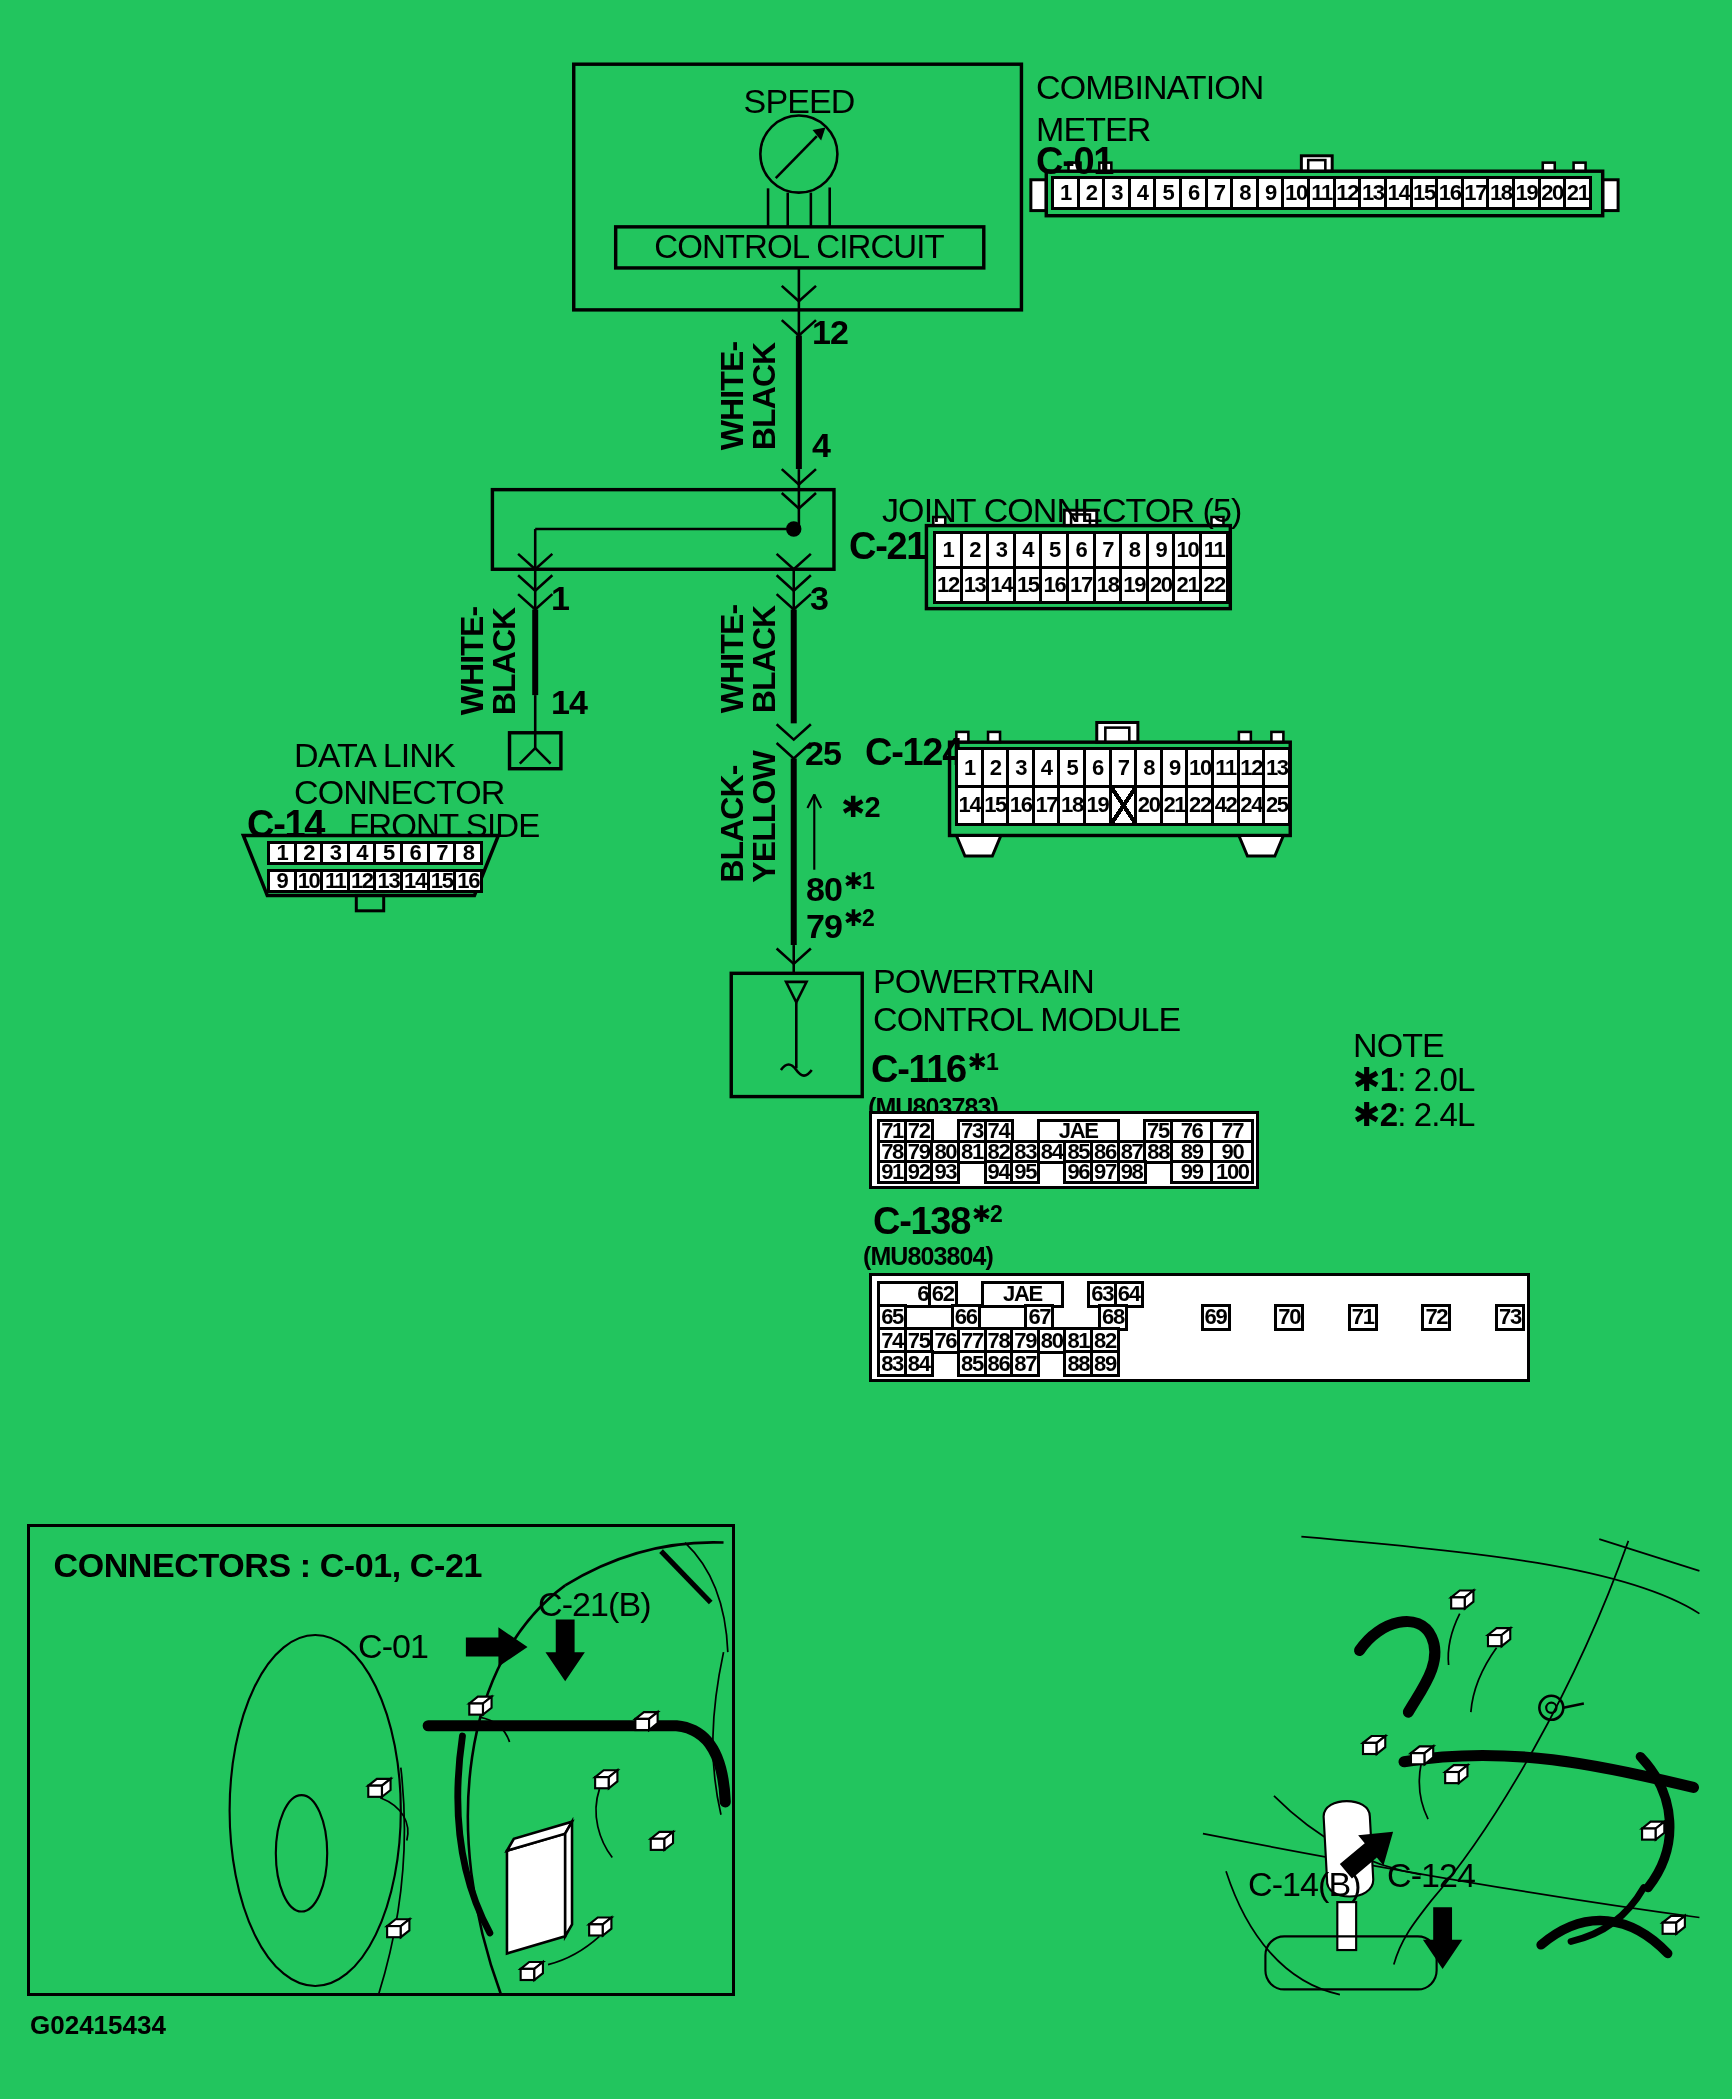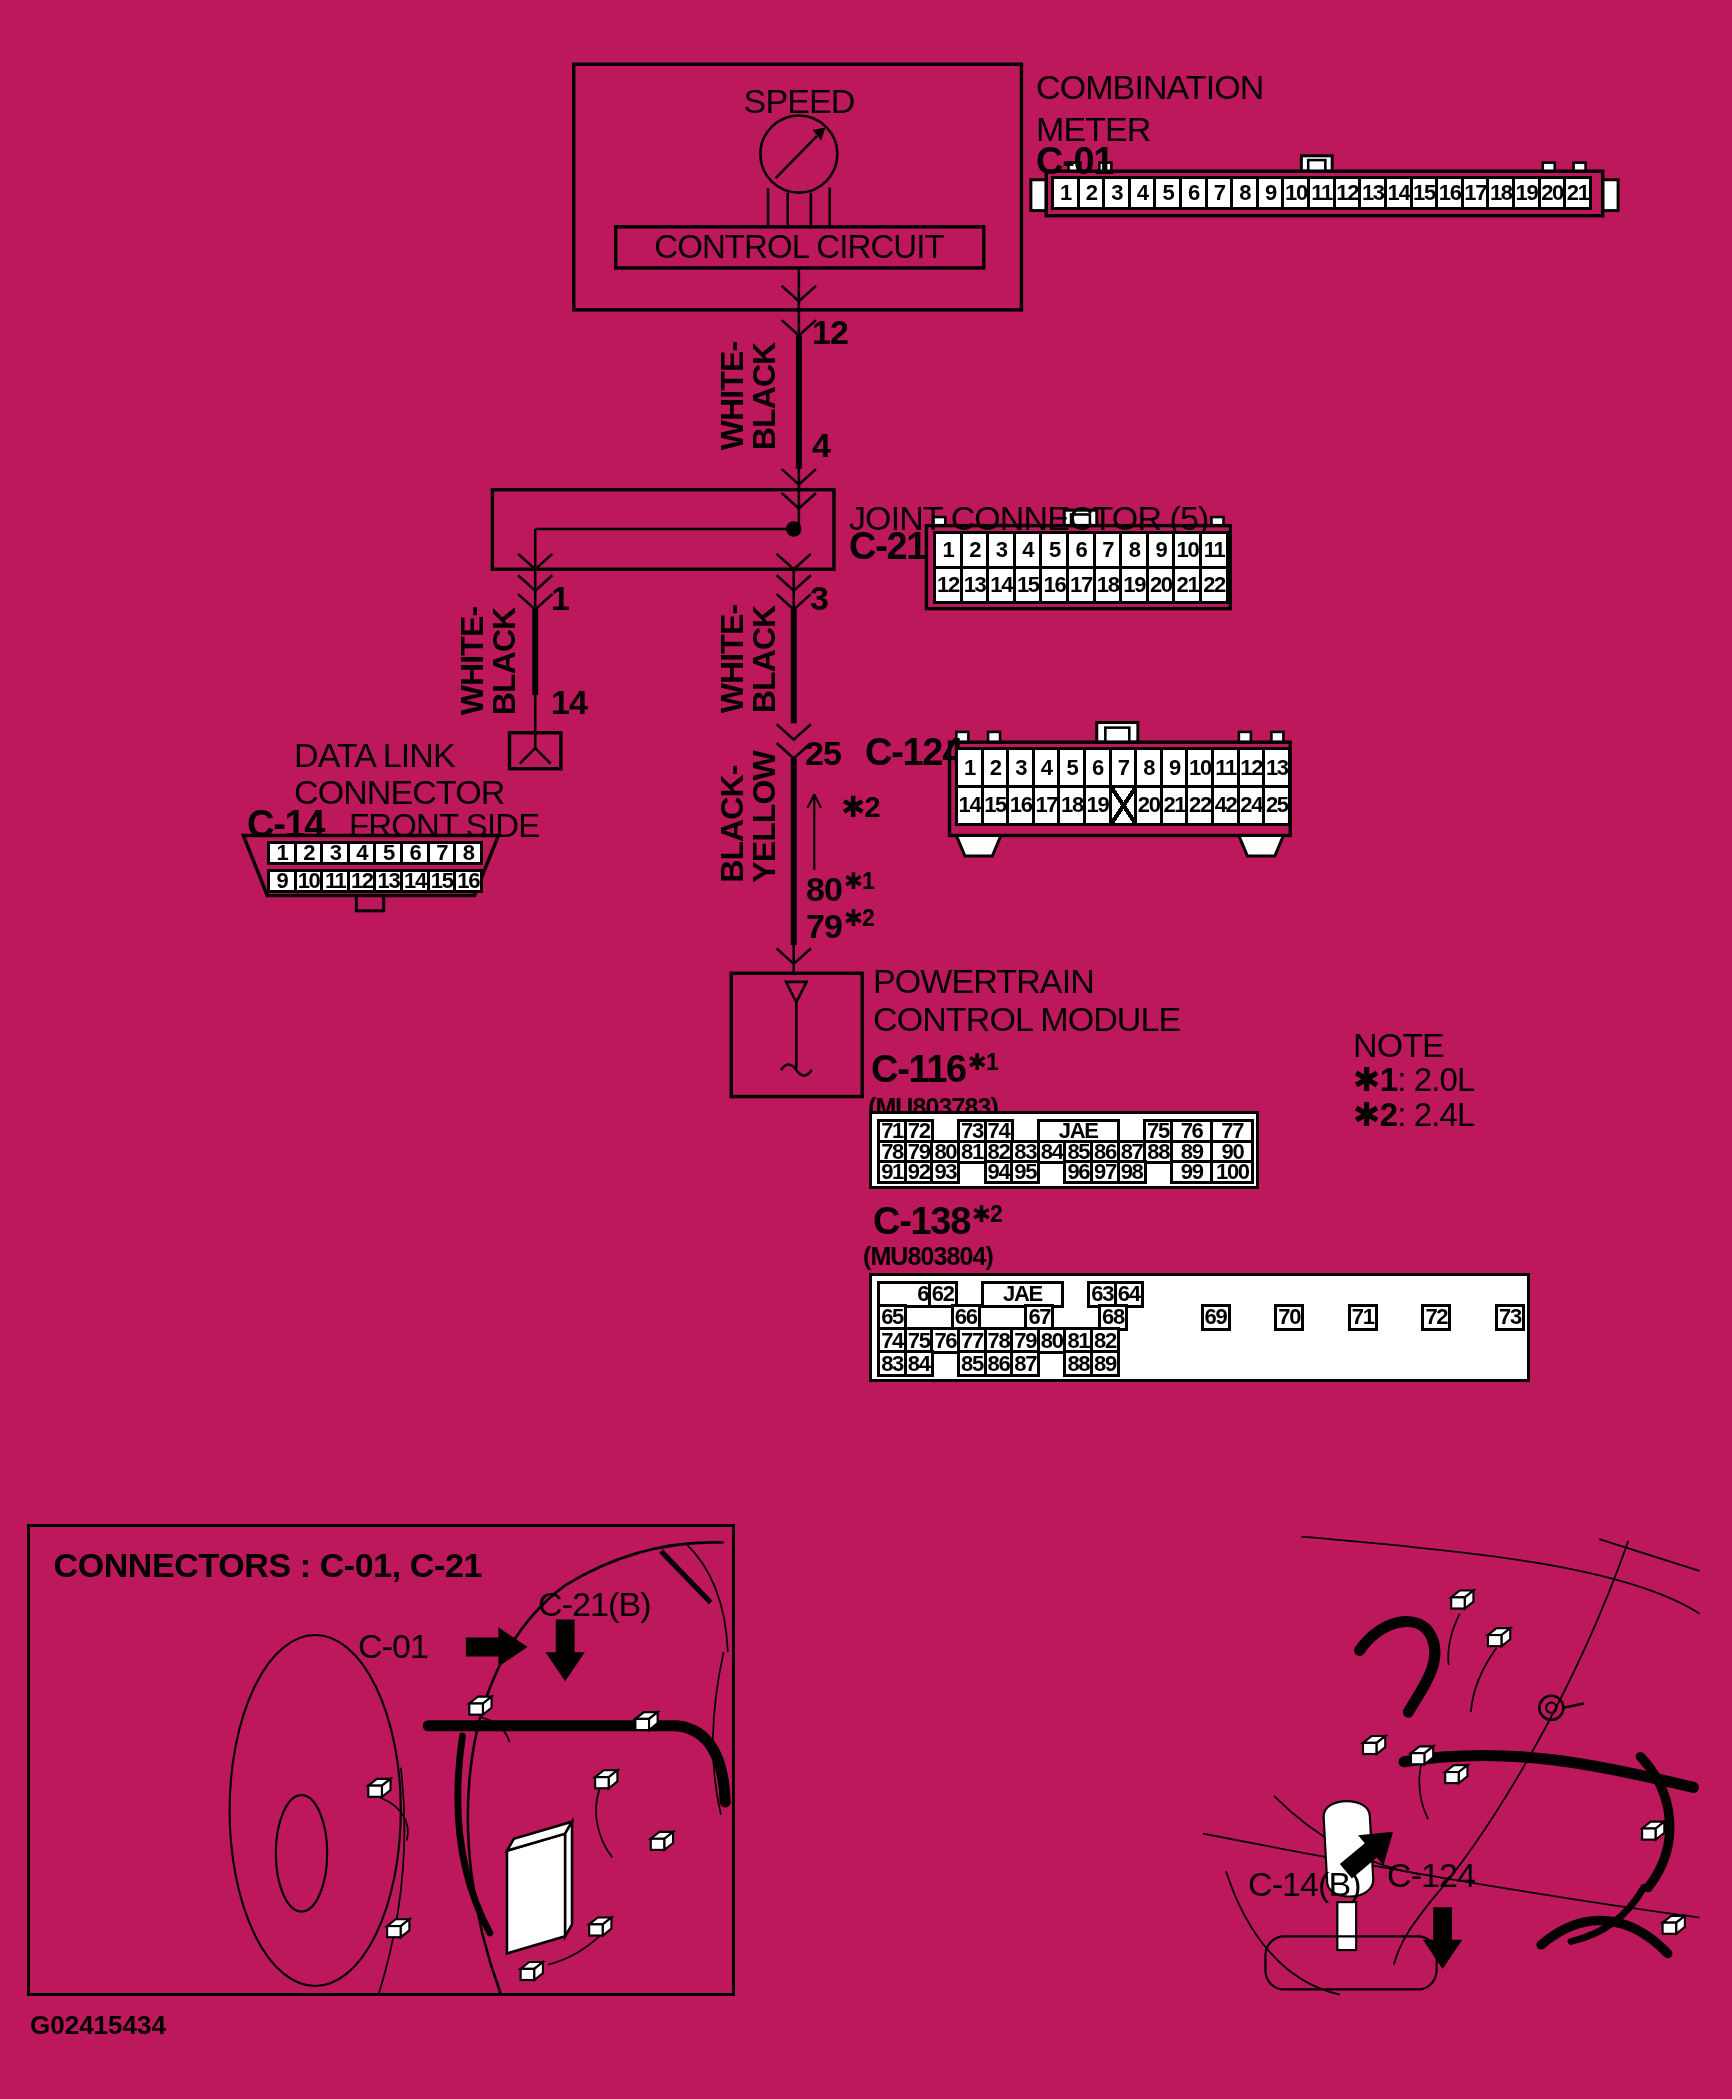--- a/index.html
+++ b/index.html
@@ -1,16 +1,16 @@
 <!DOCTYPE html>
 <html style="font-size:13.7px"><head>
 <meta charset="utf-8">
 <style>
   html,body{margin:0;padding:0;background:#fff;}
-  #page{position:relative;width:1733px;height:2099px;background:#be185d;
+  #page{position:relative;width:1733px;height:2099px;background:#22c55e;
         font-family:"Liberation Sans","DejaVu Sans",sans-serif;color:#000;overflow:hidden;}
   svg.layer{position:absolute;left:0;top:0;width:1733px;height:2099px;}
   .abs{position:absolute;}
   .t40{font-size:34px;letter-spacing:-0.9px;line-height:38px;white-space:nowrap;}
   .t38{font-size:33px;letter-spacing:-0.9px;line-height:36px;white-space:nowrap;}
   .bold-id{font-size:38px;font-weight:700;letter-spacing:-1.3px;line-height:39px;white-space:nowrap;}
   .part{font-size:25px;font-weight:700;letter-spacing:-0.9px;line-height:27px;white-space:nowrap;}
   .pin-num{font-size:34px;font-weight:600;letter-spacing:-0.9px;line-height:38px;white-space:nowrap;}
   .sup{font-size:23px;font-weight:700;position:relative;top:-12px;margin-left:1.7px;letter-spacing:-0.9px;}
   .ctr{transform:translateX(-50%);}
@@ -225,21 +225,21 @@
   <div class="abs t38 ctr" style="left:799px;top:229px;">CONTROL CIRCUIT</div>
 
   <div class="abs t40" style="left:1036px;top:68px;">COMBINATION</div>
   <div class="abs t40" style="left:1036px;top:110px;">METER</div>
   <div class="abs bold-id" style="left:1036px;top:142px;">C-01</div>
 
   <div class="abs pin-num" style="left:812px;top:313px;">12</div>
   <div class="abs rot" style="left:748px;top:396px;"><span>WHITE-</span><br><span>BLACK</span></div>
   <div class="abs pin-num" style="left:812px;top:426px;">4</div>
 
-  <div class="abs t40" style="left:849px;top:491px;margin-top:8px;">JOINT CONNECTOR (5)</div>
+  <div class="abs t40" style="left:882px;top:491px;">JOINT CONNECTOR (5)</div>
   <div class="abs bold-id" style="left:849px;top:527px;">C-21</div>
 
   <div class="abs pin-num" style="left:551px;top:579px;">1</div>
   <div class="abs rot" style="left:488px;top:661px;"><span>WHITE-</span><br><span>BLACK</span></div>
   <div class="abs pin-num" style="left:551px;top:683px;">14</div>
 
   <div class="abs t40" style="left:294px;top:736px;">DATA LINK</div>
   <div class="abs t40" style="left:294px;top:773px;">CONNECTOR</div>
   <div class="abs bold-id" style="left:247px;top:805px;">C-14</div>
   <div class="abs t38" style="left:349px;top:808px;">FRONT SIDE</div>

